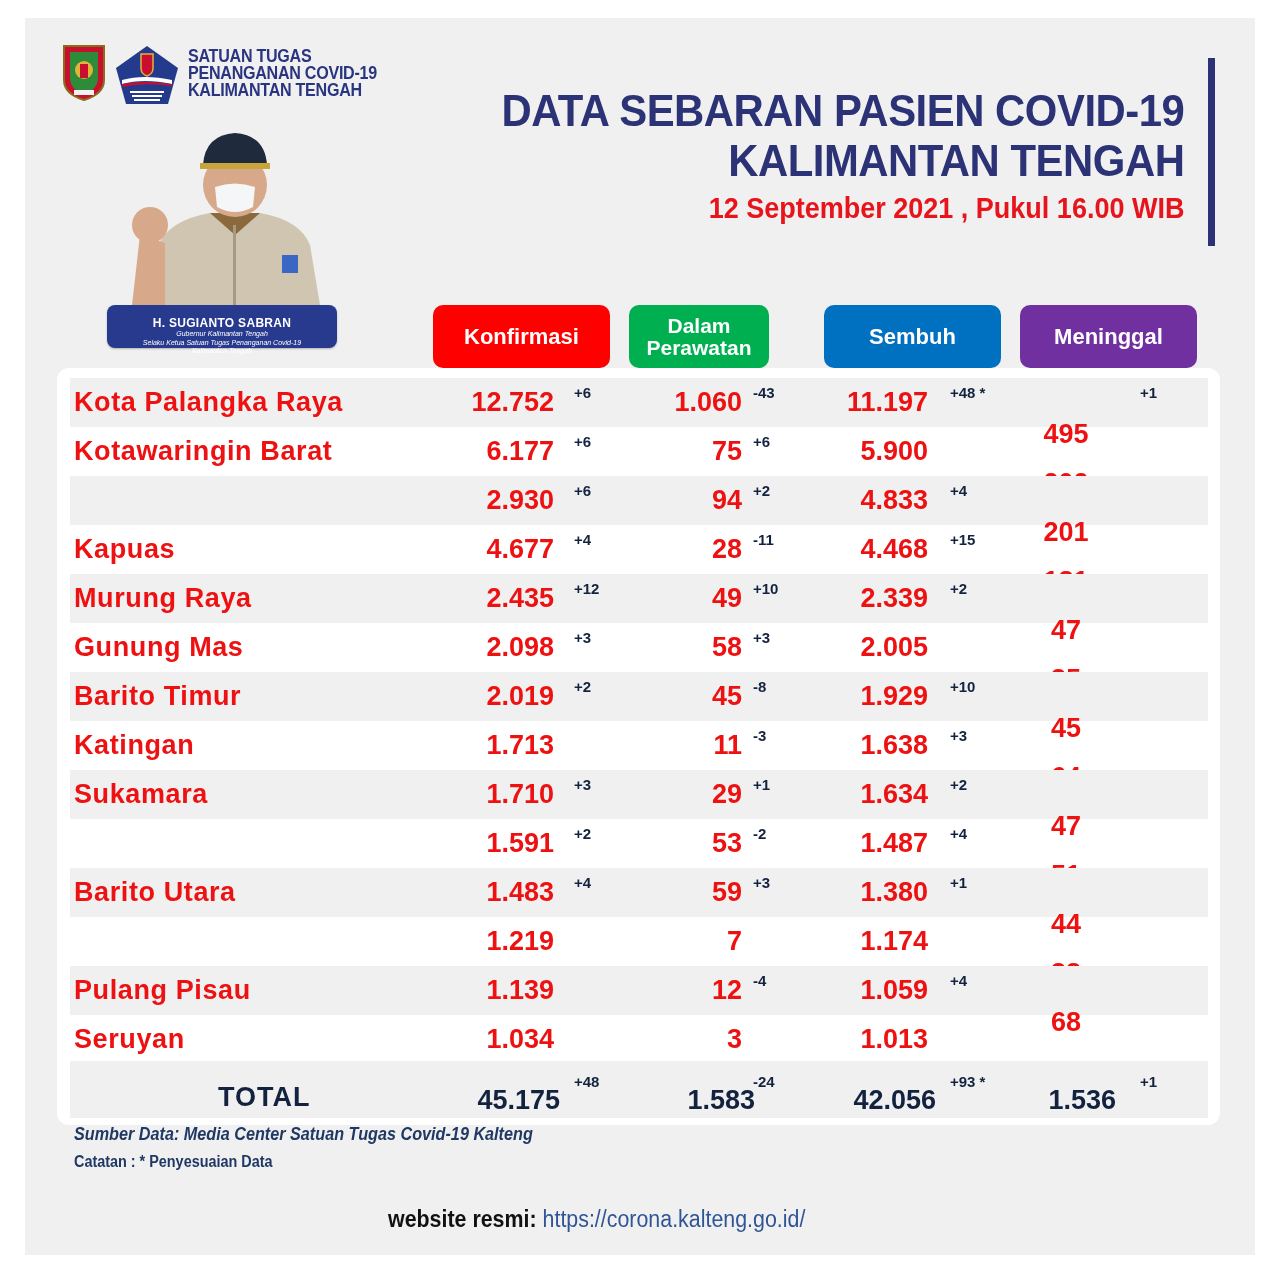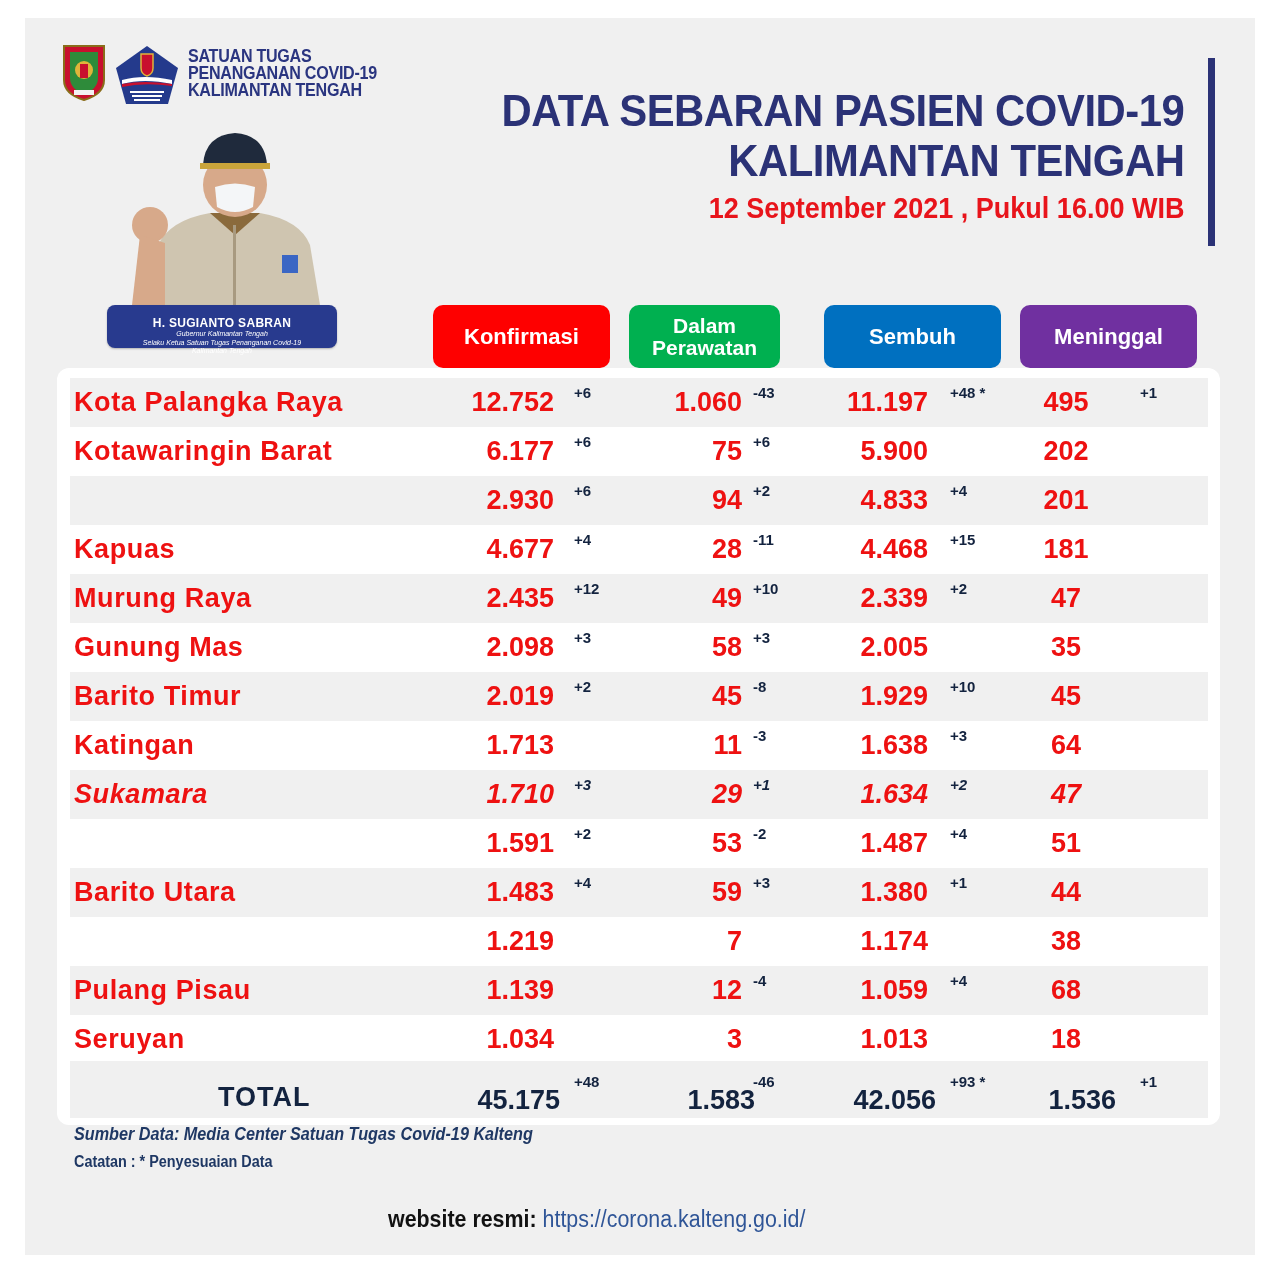--- a/index.html
+++ b/index.html
@@ -23,39 +23,39 @@
   
   .gov-photo { position: absolute; left: 110px; top: 125px; width: 250px; height: 180px; }
   .gov-plate { position: absolute; left: 107px; top: 305px; width: 230px; height: 43px; background: #283a8e; border-radius: 8px; color: #fff; text-align: center; box-shadow: 0 1px 2px rgba(0,0,0,0.25); }
   .gov-name { font-weight: bold; font-size: 12px; line-height: 13px; padding-top: 12px; letter-spacing: 0.3px; }
   .gov-sub { font-style: italic; font-size: 7px; line-height: 8.5px; }
 
   
   .col-head { position: absolute; top: 305px; height: 63px; border-radius: 10px; color: #fff; font-weight: bold; font-size: 22px; display: flex; align-items: center; justify-content: center; text-align: center; line-height: 22px; }
   .col-head.two { font-size: 21px; line-height: 22px; }
   .h-konf { left: 433px; width: 177px; background: #fe0000; align-items: center; }
-  .h-rawat { left: 629px; width: 151px; background: #00b050; }
+  .h-rawat { left: 629px; width: 140px; background: #00b050; }
   .h-sembuh { left: 824px; width: 177px; background: #0070c0; }
   .h-mening { left: 1020px; width: 177px; background: #7030a0; }
 
   
   .table-wrap { position: absolute; left: 57px; top: 368px; width: 1163px; height: 757px; background: #ffffff; border-radius: 12px; }
   .row { position: absolute; left: 13px; width: 1138px; height: 49px; }
   .row.alt { background: #f0f0f0; }
   .cell { position: absolute; top: 0; height: 49px; display: flex; align-items: center; }
   .region { left: 4px; color: #ee1111; font-weight: bold; font-size: 27px; letter-spacing: 0.6px; }
   .num { color: #ee1111; font-weight: bold; font-size: 27px; justify-content: flex-end; }
   .delta { position: absolute; top: 6px; color: #13233f; font-weight: bold; font-size: 15px; }
   .c1 { left: 380px; width: 104px; }
   .d1 { left: 504px; }
   .c2 { left: 560px; width: 112px; }
   .d2 { left: 683px; }
   .c3 { left: 760px; width: 98px; }
   .d3 { left: 880px; }
-  .c4 { left: 960px; width: 72px; justify-content: center; }
+  .c4 { left: 960px; width: 72px; justify-content: center; margin-top: 32px; }
   .d4 { left: 1070px; }
 
   .total-row { position: absolute; left: 13px; top: 693px; width: 1138px; height: 57px; background: #f0f0f0; }
   .total-row .cell { height: 73px; }
   .total-label { left: 148px; color: #13233f; font-weight: bold; font-size: 27px; letter-spacing: 1px; }
   .total-num { color: #13233f; font-weight: bold; font-size: 27px; justify-content: flex-end; padding-top: 6px; }
   .total-row .delta { top: 12px; }
   .t1 { left: 390px; width: 100px; }
   .td1 { left: 504px; }
   .t2 { left: 585px; width: 100px; }
@@ -219,21 +219,21 @@
       <div class="cell region">Katingan</div>
       <div class="cell num c1">1.713</div>
       <div class="delta d1"></div>
       <div class="cell num c2">11</div>
       <div class="delta d2">-3</div>
       <div class="cell num c3">1.638</div>
       <div class="delta d3">+3</div>
       <div class="cell num c4">64</div>
       <div class="delta d4"></div>
     </div>
-    <div class="row alt" style="top: 402px; font-style: italic;">
+    <div class="row alt" style="top: 402px;">
       <div class="cell region">Sukamara</div>
       <div class="cell num c1">1.710</div>
       <div class="delta d1">+3</div>
       <div class="cell num c2">29</div>
       <div class="delta d2">+1</div>
       <div class="cell num c3">1.634</div>
       <div class="delta d3">+2</div>
       <div class="cell num c4">47</div>
       <div class="delta d4"></div>
     </div>
@@ -288,21 +288,21 @@
       <div class="cell num c3">1.013</div>
       <div class="delta d3"></div>
       <div class="cell num c4">18</div>
       <div class="delta d4"></div>
     </div>
     <div class="total-row">
       <div class="cell total-label">TOTAL</div>
       <div class="cell total-num t1">45.175</div>
       <div class="delta td1">+48</div>
       <div class="cell total-num t2">1.583</div>
-      <div class="delta td2">-46</div>
+      <div class="delta td2">-24</div>
       <div class="cell total-num t3">42.056</div>
       <div class="delta td3">+93 *</div>
       <div class="cell total-num t4">1.536</div>
       <div class="delta td4">+1</div>
     </div>
   </div>
 
 <div class="source">Sumber Data: Media Center Satuan Tugas Covid-19 Kalteng</div>
 <div class="note">Catatan : * Penyesuaian Data</div>
 <div class="website">

